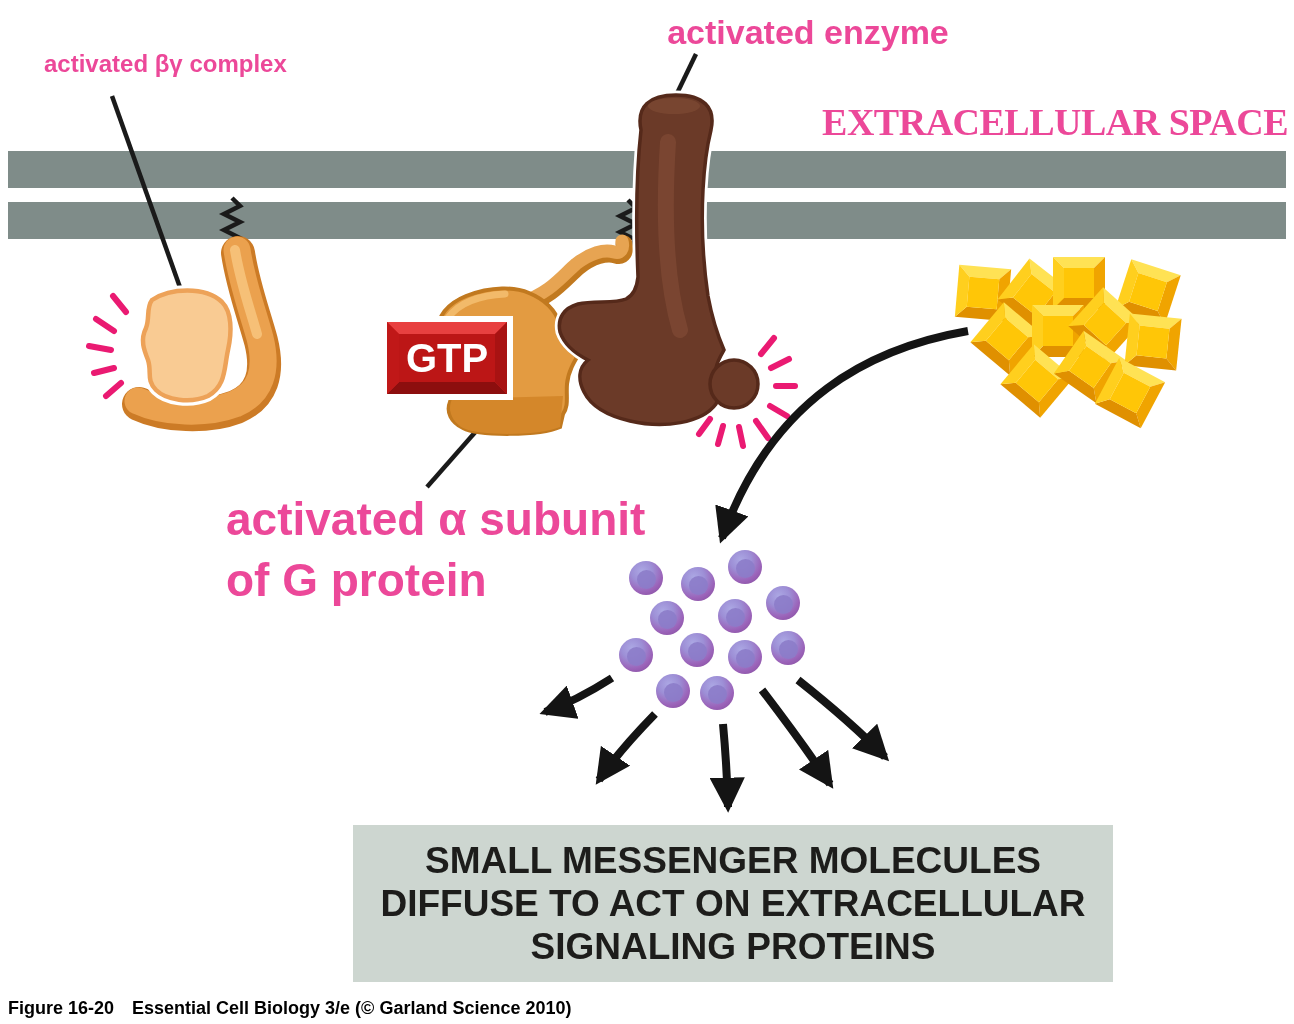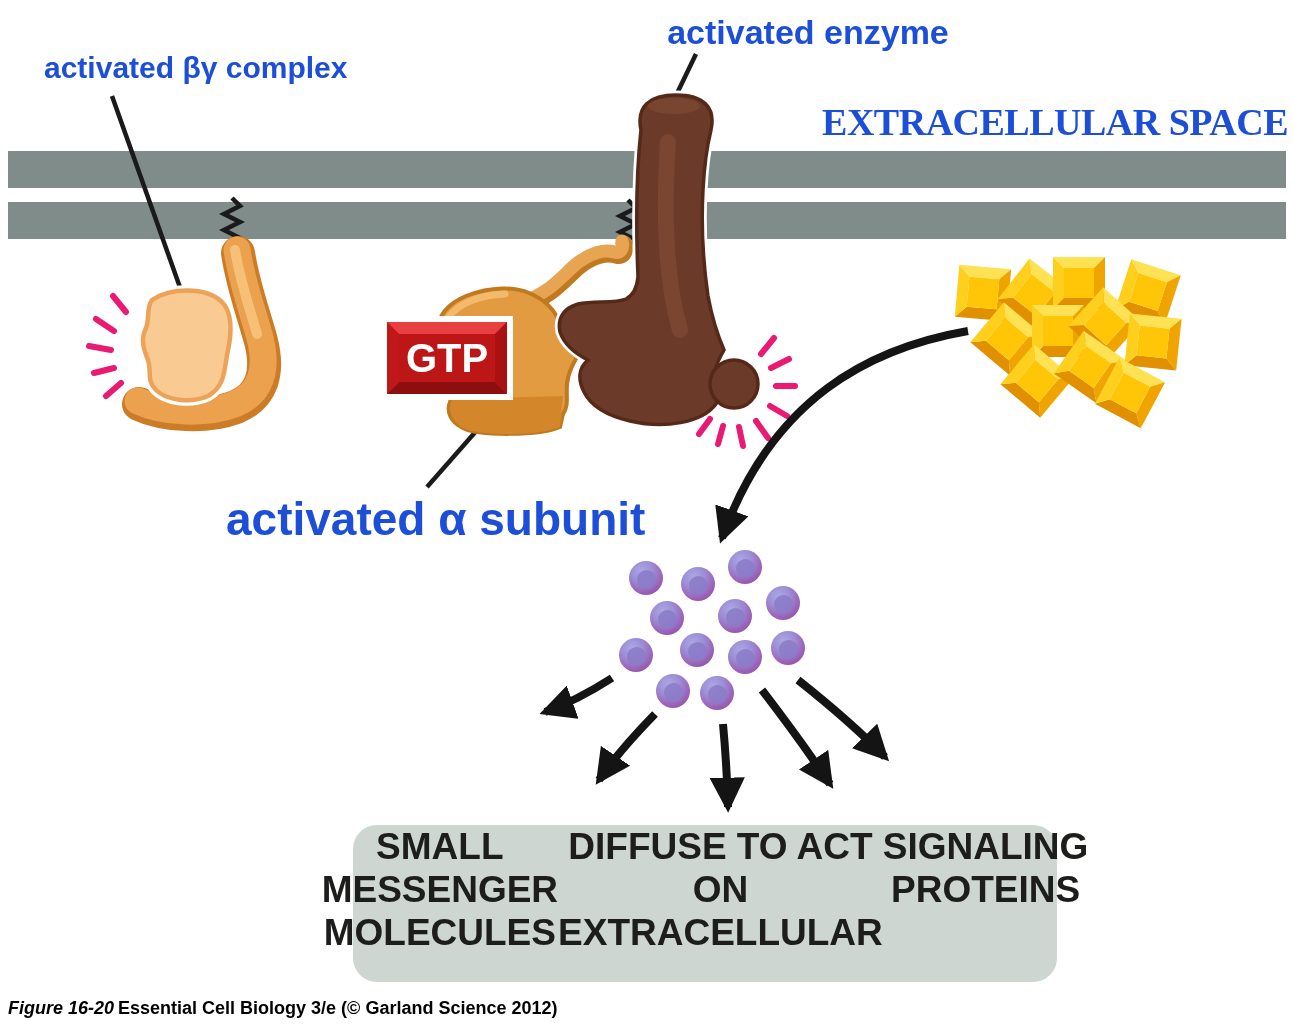--- a/index.html
+++ b/index.html
@@ -1,31 +1,31 @@
 <!DOCTYPE html>
 <html><head>
 <meta charset="utf-8">
 <style>
   html,body{margin:0;padding:0;background:#ffffff;}
   #stage{
     position:relative;width:1294px;height:1024px;background:#ffffff;overflow:hidden;
     font-family:"Liberation Sans","DejaVu Sans",sans-serif;
   }
-  .lbl{position:absolute;color:#1d4ed8;font-weight:bold;line-height:1.18;white-space:nowrap;}
-  #bg-complex-label{left:44px;top:50px;font-size:30px;}
+  .lbl{position:absolute;color:#ec4899;font-weight:bold;line-height:1.18;white-space:nowrap;}
+  #bg-complex-label{left:44px;top:50px;font-size:24px;}
   #enzyme-label{left:648px;top:12px;width:320px;text-align:center;font-size:34px;}
   #extracellular-label{right:6px;top:100px;font-size:38px;letter-spacing:-0.5px;font-family:Liberation Serif, serif;}
   #alpha-label{left:226px;top:489px;font-size:46px;line-height:1.32;}
   #message-box{
-    position:absolute;left:353px;top:825px;width:704px;height:157px;
+    position:absolute;left:353px;top:825px;width:760px;height:157px;
     background:#cdd6d0;color:#1d1d1b;font-weight:bold;font-size:37px;line-height:43px;
-    text-align:center;display:flex;flex-direction:row;justify-content:center;border-radius:24px;
+    text-align:center;display:flex;flex-direction:column;justify-content:center;
   }
   #caption{position:absolute;left:8px;top:998px;font-size:18px;font-weight:bold;color:#000;}
-  #caption .cap-prefix{margin-right:4px;font-style:italic;}
+  #caption .cap-prefix{margin-right:18px;}
   svg{position:absolute;left:0;top:0;}
 </style>
 </head>
 <body>
 
 <div id="stage">
 
   <svg width="1294" height="1024" viewBox="0 0 1294 1024">
     <defs>
       <marker id="ah" viewBox="0 0 6 6" markerWidth="4.4" markerHeight="4.4" refX="5" refY="3" orient="auto">
@@ -153,25 +153,26 @@
       <path d="M 762,690 Q 801,741 830,784" marker-end="url(#ah)"></path>
       <path d="M 798,680 Q 851,722 885,757" marker-end="url(#ah)"></path>
     </g>
   </svg>
 
   <div class="lbl" id="bg-complex-label">activated βγ complex</div>
   <div class="lbl" id="enzyme-label">activated enzyme</div>
   <div class="lbl" id="extracellular-label">EXTRACELLULAR SPACE</div>
   <div class="lbl" id="alpha-label">
     <div>activated α subunit</div>
+    <div>of G protein</div>
   </div>
 
   <div id="message-box">
     <div>SMALL MESSENGER MOLECULES</div>
     <div>DIFFUSE TO ACT ON EXTRACELLULAR</div>
     <div>SIGNALING PROTEINS</div>
   </div>
 
   <div id="caption">
-    <span class="cap-prefix">Figure 16-20</span><span>Essential Cell Biology 3/e (© Garland Science 2012)</span>
+    <span class="cap-prefix">Figure 16-20</span><span>Essential Cell Biology 3/e (© Garland Science 2010)</span>
   </div>
 
 </div>
 
 </body></html>

